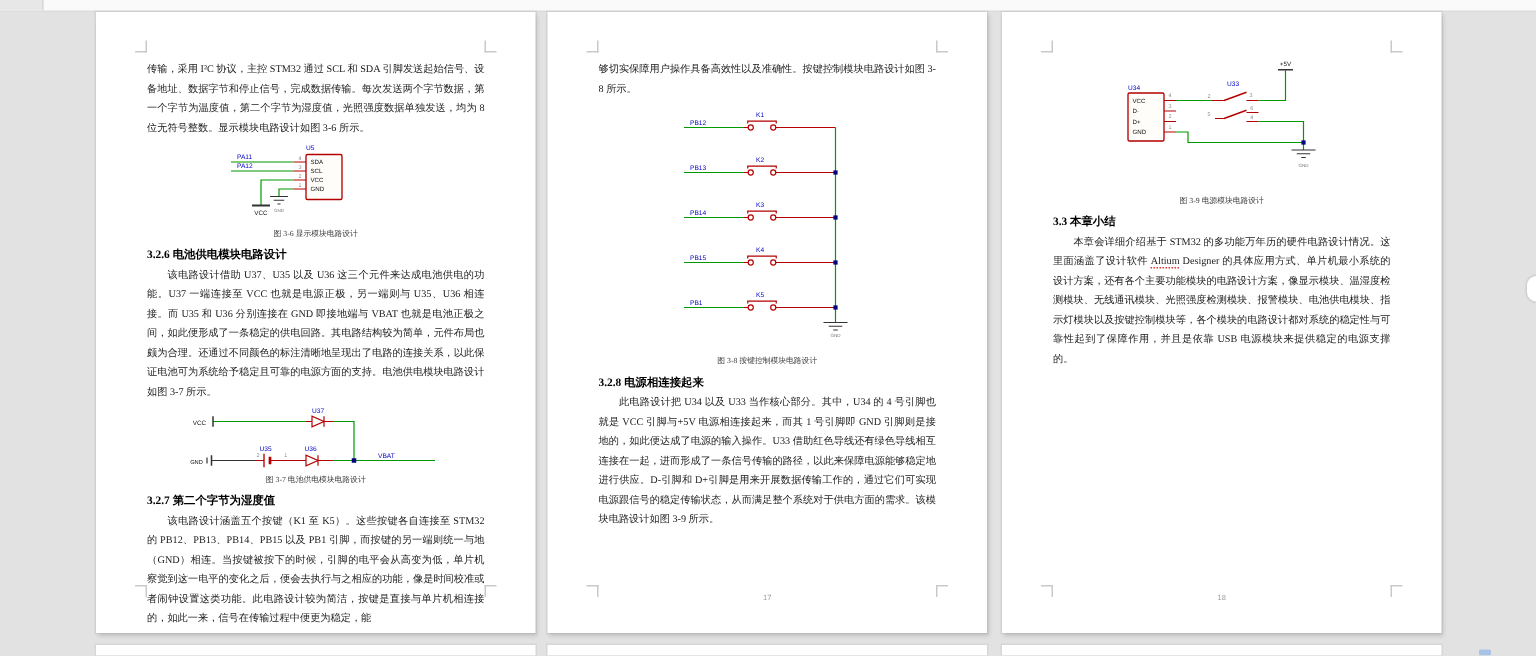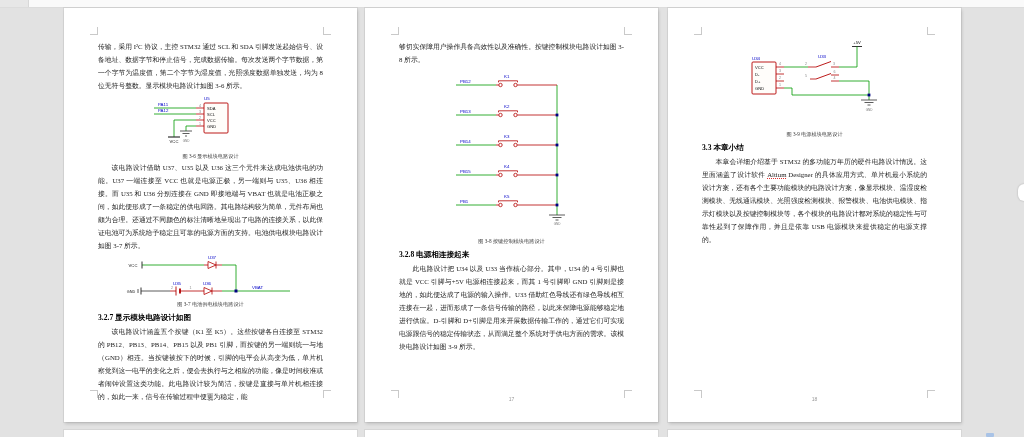--- a/index.html
+++ b/index.html
@@ -92,20 +92,21 @@
       <text class="pinnum" x="64" y="19.8">3</text>
       <text class="pinnum" x="64" y="25.8">2</text>
       <text class="pinnum" x="64" y="31.8">1</text>
       <text class="net" x="22" y="13.2">PA11</text>
       <text class="net" x="22" y="19.2">PA12</text>
       <text class="pwrlbl" x="38" y="50">VCC</text>
       <text class="gndlbl" x="50" y="48.5">GND</text>
     </svg>
     <div class="caption">图 3-6 显示模块电路设计</div>
 
+    <h4 class="heading">3.2.6  电池供电模块电路设计</h4>
     <p class="para indent">该电路设计借助 U37、U35 以及 U36 这三个元件来达成电池供电的功能。U37 一端连接至 VCC 也就是电源正极，另一端则与 U35、U36 相连接。而 U35 和 U36 分别连接在 GND 即接地端与 VBAT 也就是电池正极之间，如此便形成了一条稳定的供电回路。其电路结构较为简单，元件布局也颇为合理。还通过不同颜色的标注清晰地呈现出了电路的连接关系，以此保证电池可为系统给予稳定且可靠的电源方面的支持。电池供电模块电路设计如图 3-7 所示。</p>
 
     <svg class="fig" width="170" height="46" viewBox="0 0 170 46">
       <g class="wire">
         <line x1="16" y1="12" x2="78" y2="12"></line>
         <polyline points="96,12 110,12 110,38"></polyline>
         <line x1="96" y1="38" x2="164" y2="38"></line>
       </g>
       <g class="sym">
         <line x1="16" y1="8.5" x2="16" y2="15.5" stroke-width="1"></line>
@@ -131,21 +132,21 @@
       <text class="pwrlbl" x="5" y="40" style="font-size:3.8px">GND</text>
       <text class="des" x="82" y="6">U37</text>
       <text class="pinnum" x="46" y="35.8">2</text>
       <text class="des" x="47" y="31.5">U35</text>
       <text class="pinnum" x="64.5" y="35.8">1</text>
       <text class="des" x="77" y="31.5">U36</text>
       <text class="net" x="126" y="36">VBAT</text>
     </svg>
     <div class="caption">图 3-7 电池供电模块电路设计</div>
 
-    <h4 class="heading">3.2.7  显示模块电路设计如图</h4>
+    <h4 class="heading">3.2.7  第二个字节为湿度值</h4>
     <p class="para indent">该电路设计涵盖五个按键（K1 至 K5）。这些按键各自连接至 STM32 的 PB12、PB13、PB14、PB15 以及 PB1 引脚，而按键的另一端则统一与地（GND）相连。当按键被按下的时候，引脚的电平会从高变为低，单片机察觉到这一电平的变化之后，便会去执行与之相应的功能，像是时间校准或者闹钟设置这类功能。此电路设计较为简洁，按键是直接与单片机相连接的，如此一来，信号在传输过程中便更为稳定，能</p>
   </div>
   <div class="pagenum">16</div>
 </div>
 
 <div class="page" id="p2">
   <div class="cm tl"></div>
   <div class="cm tr"></div>
   <div class="cm bl"></div>
   <div class="cm br"></div>

